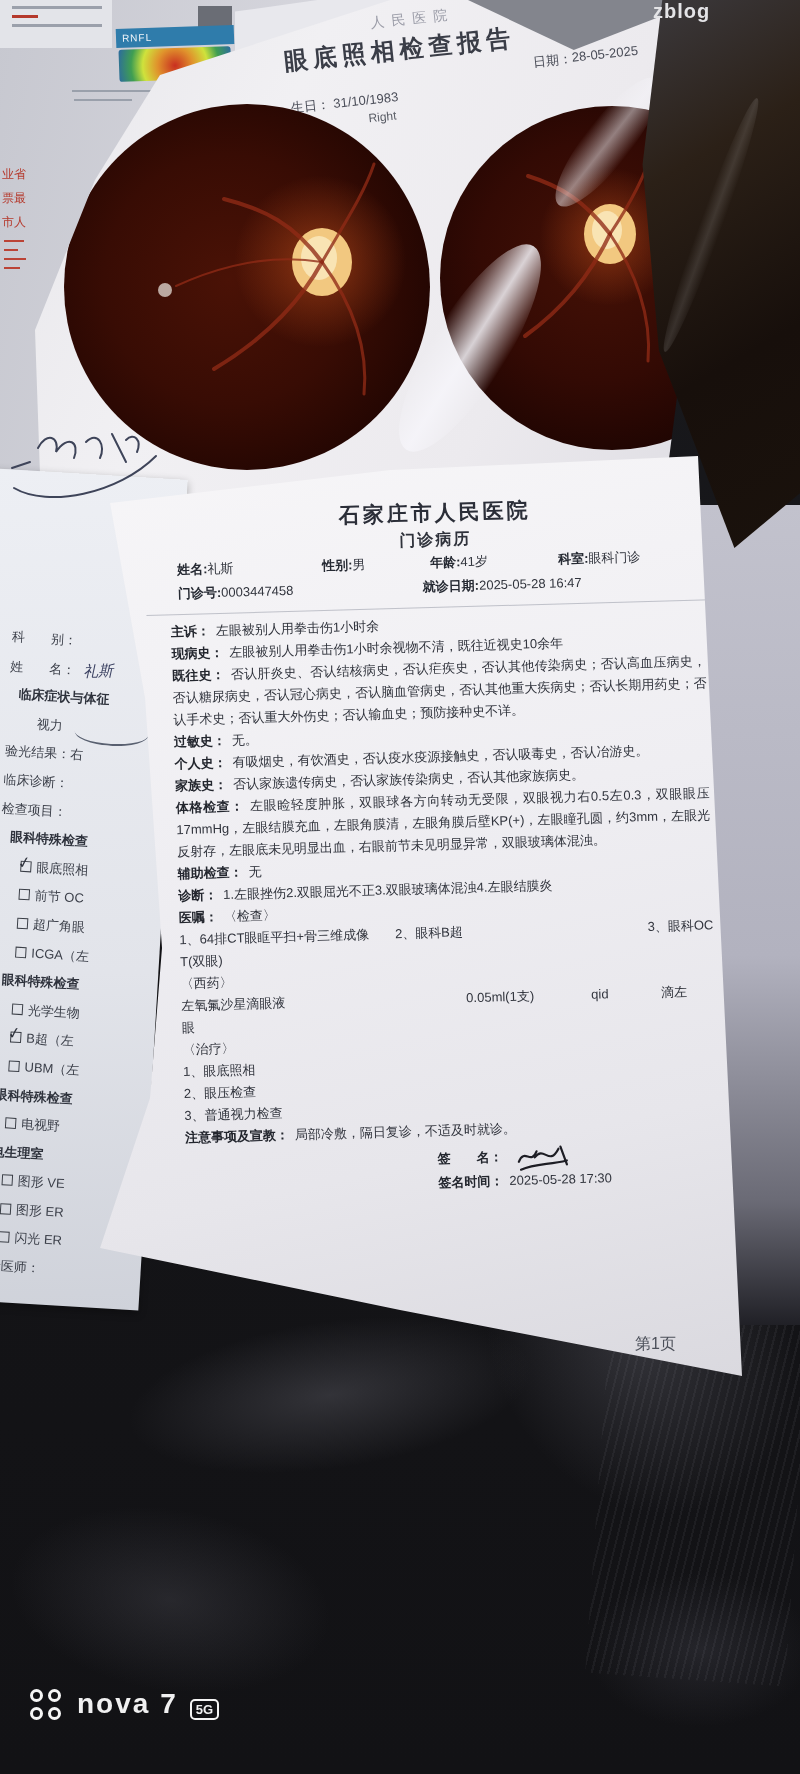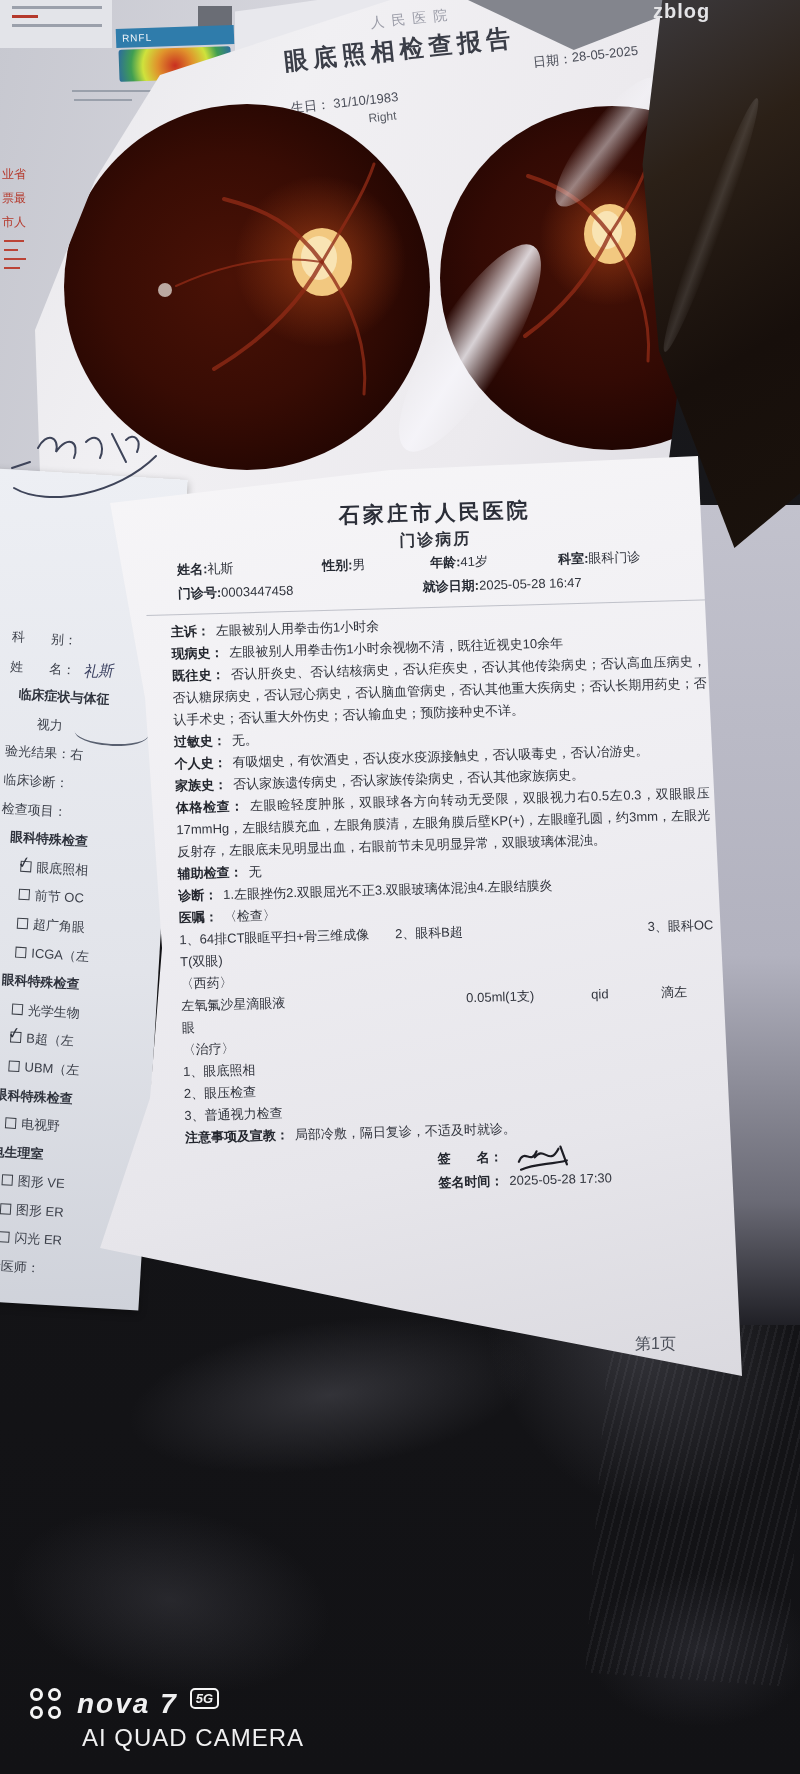--- a/index.html
+++ b/index.html
@@ -133,21 +133,21 @@
   .exam-line .it2{margin-left:26px;}
   .exam-line .it3{margin-left:auto;}
   .drug-row{display:grid;grid-template-columns:285px 125px 70px auto;font-size:13px;line-height:22px;}
   .sig-row{margin-left:252px;font-size:13px;line-height:26px;display:flex;align-items:flex-end;}
   .sig-row svg{margin:0 0 -4px 6px;}
   .sig-time{margin-left:252px;font-size:13px;line-height:22px;}
   .page-no{position:absolute;left:545px;top:886px;font-size:16px;color:#4c505a;}
 
   
   .cam-mark{left:30px;top:1688px;color:#fafafa;opacity:.96;}
-  .cam-row1{display:flex;align-items:flex-start;font-style:italic;}
+  .cam-row1{display:flex;align-items:flex-end;}
   .cam-icon{display:grid;grid-template-columns:13px 13px;grid-gap:5px;margin-right:16px;}
   .cam-icon i{width:13px;height:13px;border:3.5px solid #fff;border-radius:50%;}
   .nova{font-size:28px;font-weight:600;letter-spacing:2px;}
   .badge5g{border:2px solid #fff;border-radius:5px;font-size:13px;font-weight:700;
          padding:0 4px;line-height:17px;margin-left:12px;}
   .cam-row2{font-size:24px;letter-spacing:1px;margin:4px 0 0 52px;font-weight:500;}
 </style>
 </head>
 <body>
 
@@ -352,16 +352,15 @@
     <div class="cam-row1">
       <span class="cam-icon">
         <i></i>
           <i></i>
           <i></i>
           <i></i>
       </span>
       <span class="nova">nova 7</span>
       <span class="badge5g">5G</span>
     </div>
-    <div class="cam-row2">AI QUAD CAMERA</div>
   </div>
 
 </div>
 
 </body></html>

